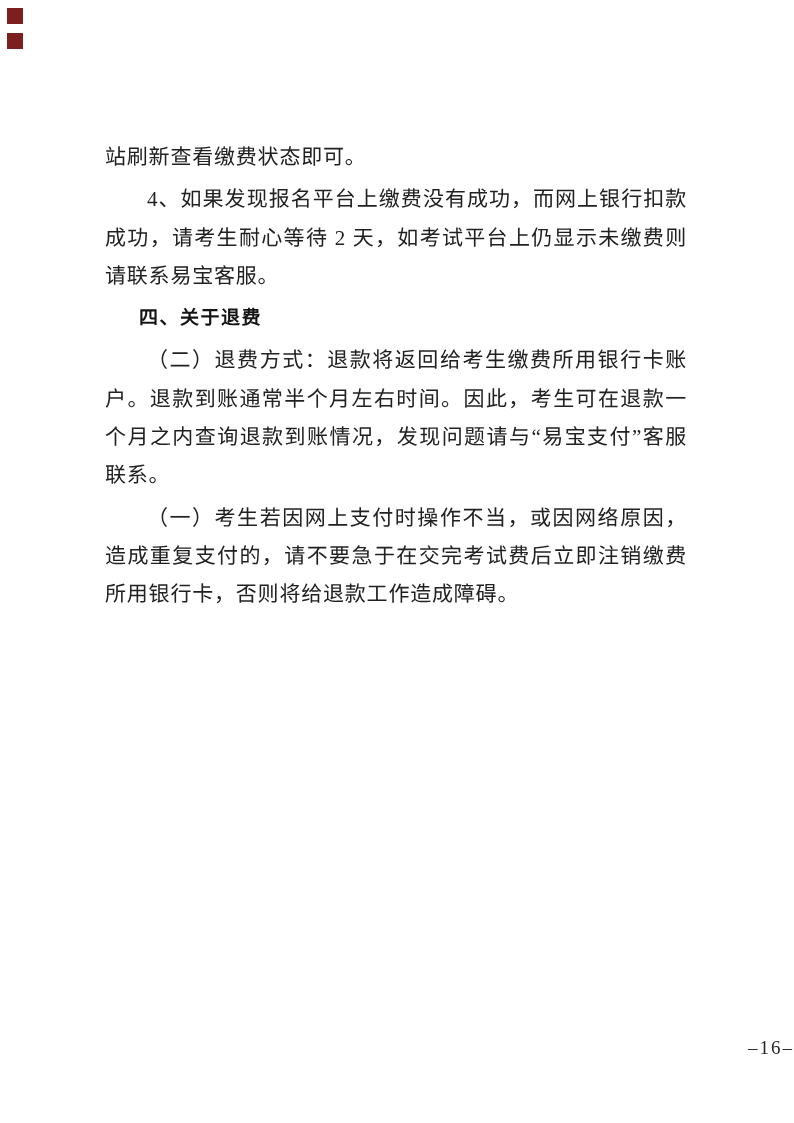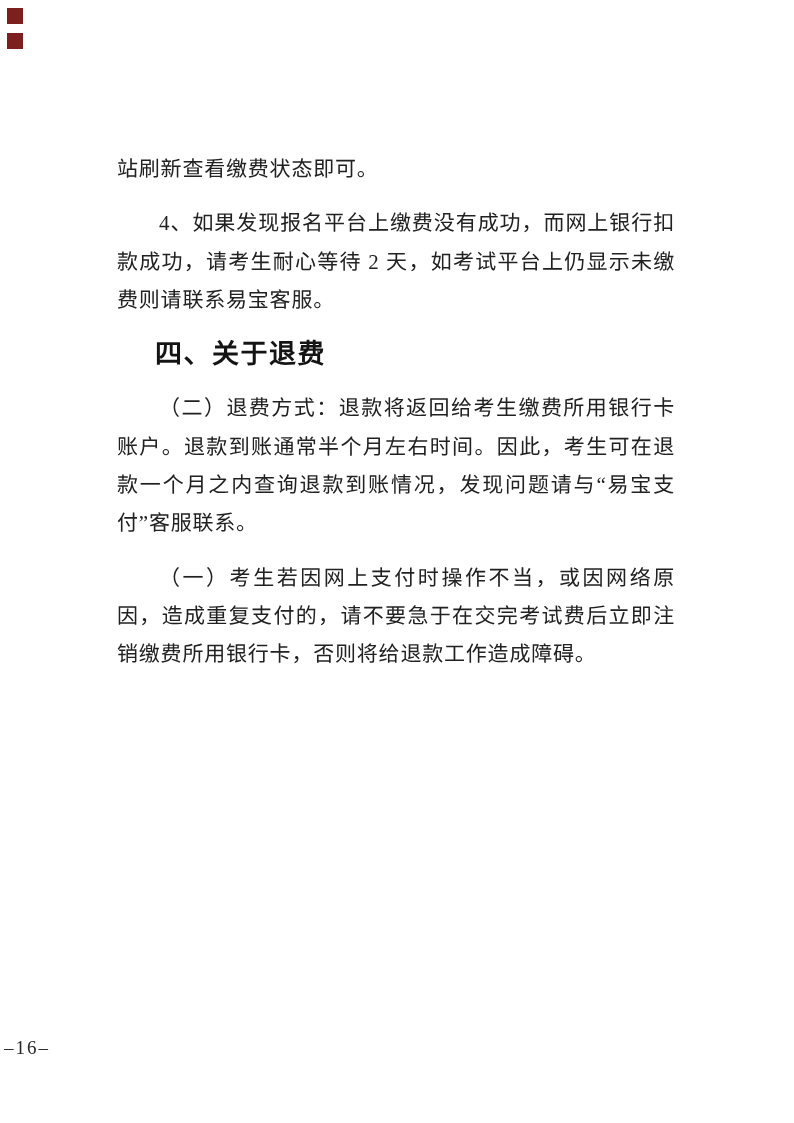--- a/index.html
+++ b/index.html
@@ -29,42 +29,42 @@
     left: 101px;
     top: 134px;
     width: 590px;
     font-size: 21px;
     line-height: 38.3px;
     text-align: justify;
     text-align-last: left;
     letter-spacing: 0.8px;
   }
   .doc-body p {
-    margin: 16px;
+    margin: 4px;
     text-indent: 2em;
     font-family: Liberation Serif, serif;
   }
   .doc-body p.continuation {
     text-indent: 0;
   }
   .doc-body h2.section-heading {
     margin: 0;
-    font-size: 27px;
+    font-size: 19px;
     line-height: 38.3px;
     font-weight: 700;
     text-indent: 2em;
     color: #141414;
     letter-spacing: 1.5px;
   }
   .page-footer {
     position: absolute;
-    left: 4px;
+    left: 16px;
     right: 0;
     top: 1037px;
-    text-align: left;
+    text-align: right;
     font-size: 19px;
     letter-spacing: 2px;
     color: #262626;
   }
 </style>
 </head>
 <body>
 
 <div class="page">
 

